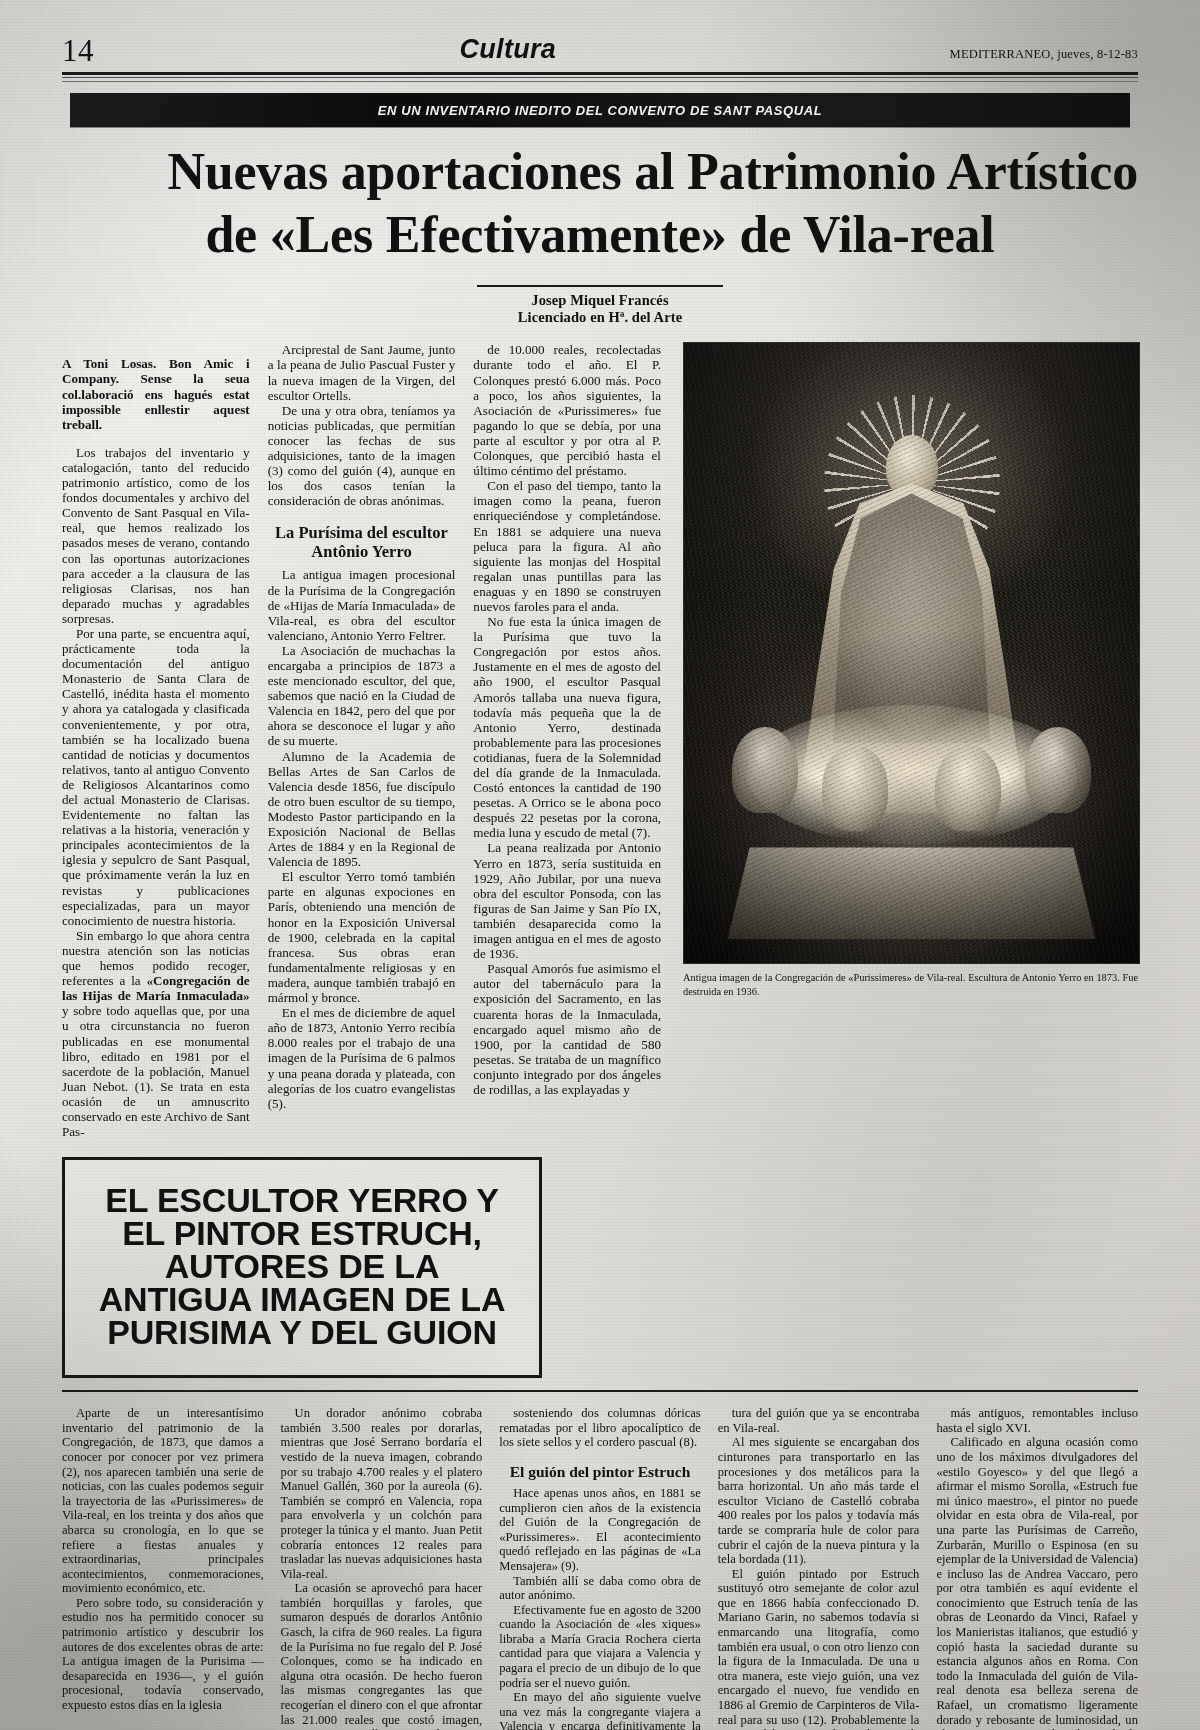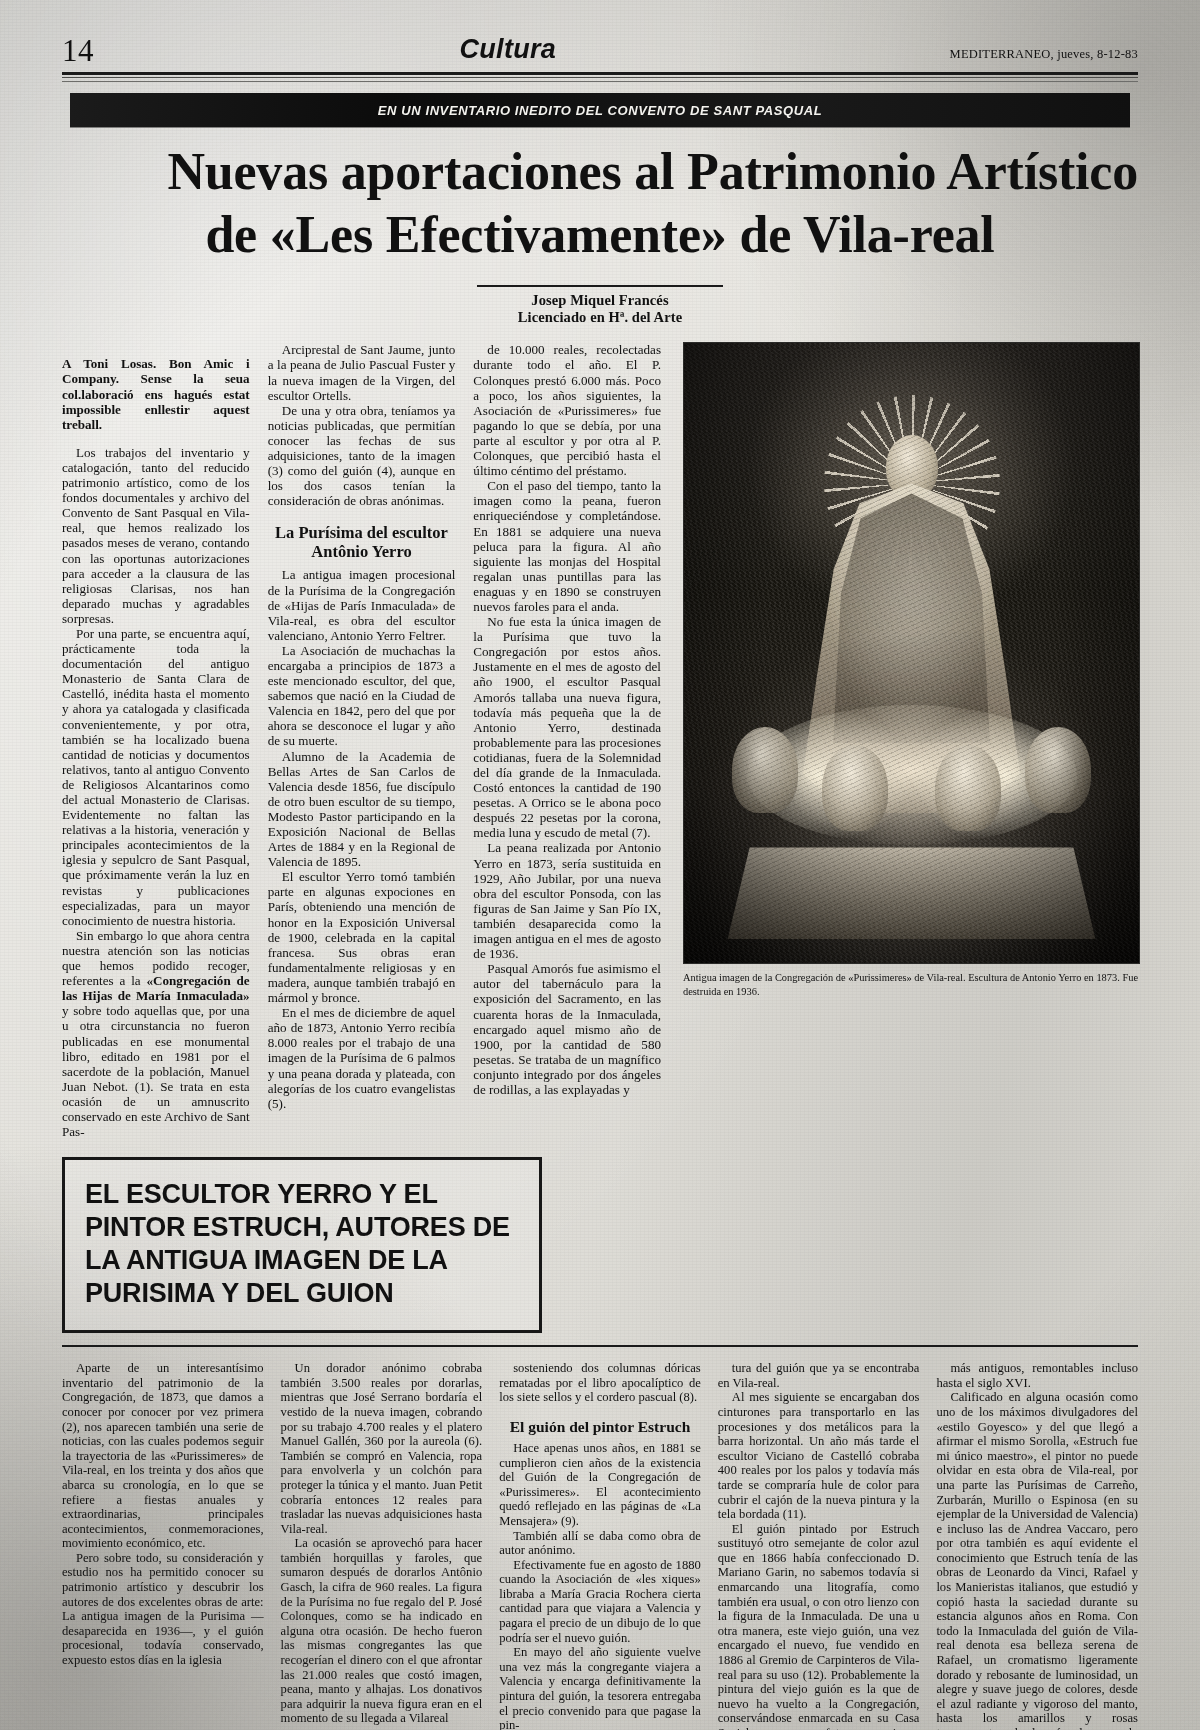--- a/index.html
+++ b/index.html
@@ -228,22 +228,22 @@
 
   
   .pullquote{
     margin:18px 0 0 0;width:480px;
     border:3px solid #171717;
     padding:14px 16px 16px 16px;
     box-sizing:border-box;
     background:rgba(255,255,255,.18);
   }
   .pullquote p{
-    margin:4px;font-family:"Liberation Sans", sans-serif;
-    font-weight:700;font-size:27px;line-height:33px;letter-spacing:-.2px;
+    margin:10px;font-family:"Liberation Sans", sans-serif;
+    font-weight:700;font-size:34px;line-height:33px;letter-spacing:-.2px;text-align:center;
   }
 
   .mid-divider{height:2px;background:#1b1b1b;margin:12px 0 0 0;}
 
   
   .lower{
     display:flex;gap:17px;margin-top:14px;align-items:flex-start;
   }
   .lower .col{width:203px;}
   .lower p.body{font-size:12.6px;line-height:14.6px;}
@@ -287,21 +287,21 @@
       <p class="body dedication">A Toni Losas. Bon Amic i Company. Sense la seua col.laboració ens hagués estat impossible enllestir aquest treball.</p>
       <p class="body">Los trabajos del inventario y catalogación, tanto del reducido patrimonio artístico, como de los fondos documentales y archivo del Convento de Sant Pasqual en Vila-real, que hemos realizado los pasados meses de verano, contando con las oportunas autorizaciones para acceder a la clausura de las religiosas Clarisas, nos han deparado muchas y agradables sorpresas.</p>
       <p class="body">Por una parte, se encuentra aquí, prácticamente toda la documentación del antiguo Monasterio de Santa Clara de Castelló, inédita hasta el momento y ahora ya catalogada y clasificada convenientemente, y por otra, también se ha localizado buena cantidad de noticias y documentos relativos, tanto al antiguo Convento de Religiosos Alcantarinos como del actual Monasterio de Clarisas. Evidentemente no faltan las relativas a la historia, veneración y principales acontecimientos de la iglesia y sepulcro de Sant Pasqual, que próximamente verán la luz en revistas y publicaciones especializadas, para un mayor conocimiento de nuestra historia.</p>
       <p class="body"><span>Sin embargo lo que ahora centra nuestra atención son las noticias que hemos podido recoger, referentes a la </span><span class="bold-run">«Congregación de las Hijas de María Inmaculada»</span><span> y sobre todo aquellas que, por una u otra circunstancia no fueron publicadas en ese monumental libro, editado en 1981 por el sacerdote de la población, Manuel Juan Nebot. (1). Se trata en esta ocasión de un amnuscrito conservado en este Archivo de Sant Pas-</span></p>
     </div>
 
     <div class="col">
       <p class="body">Arciprestal de Sant Jaume, junto a la peana de Julio Pascual Fuster y la nueva imagen de la Virgen, del escultor Ortells.</p>
       <p class="body">De una y otra obra, teníamos ya noticias publicadas, que permitían conocer las fechas de sus adquisiciones, tanto de la imagen (3) como del guión (4), aunque en los dos casos tenían la consideración de obras anónimas.</p>
       <div class="subhead">La Purísima del escultor Antônio Yerro</div>
-      <p class="body">La antigua imagen procesional de la Purísima de la Congregación de «Hijas de París Inmaculada» de Vila-real, es obra del escultor valenciano, Antonio Yerro Feltrer.</p>
+      <p class="body">La antigua imagen procesional de la Purísima de la Congregación de «Hijas de María Inmaculada» de Vila-real, es obra del escultor valenciano, Antonio Yerro Feltrer.</p>
       <p class="body">La Asociación de muchachas la encargaba a principios de 1873 a este mencionado escultor, del que, sabemos que nació en la Ciudad de Valencia en 1842, pero del que por ahora se desconoce el lugar y año de su muerte.</p>
       <p class="body">Alumno de la Academia de Bellas Artes de San Carlos de Valencia desde 1856, fue discípulo de otro buen escultor de su tiempo, Modesto Pastor participando en la Exposición Nacional de Bellas Artes de 1884 y en la Regional de Valencia de 1895.</p>
       <p class="body">El escultor Yerro tomó también parte en algunas expociones en París, obteniendo una mención de honor en la Exposición Universal de 1900, celebrada en la capital francesa. Sus obras eran fundamentalmente religiosas y en madera, aunque también trabajó en mármol y bronce.</p>
       <p class="body">En el mes de diciembre de aquel año de 1873, Antonio Yerro recibía 8.000 reales por el trabajo de una imagen de la Purísima de 6 palmos y una peana dorada y plateada, con alegorías de los cuatro evangelistas (5).</p>
     </div>
 
     <div class="col">
       <p class="body">de 10.000 reales, recolectadas durante todo el año. El P. Colonques prestó 6.000 más. Poco a poco, los años siguientes, la Asociación de «Purissimeres» fue pagando lo que se debía, por una parte al escultor y por otra al P. Colonques, que percibió hasta el último céntimo del préstamo.</p>
       <p class="body">Con el paso del tiempo, tanto la imagen como la peana, fueron enriqueciéndose y completándose. En 1881 se adquiere una nueva peluca para la figura. Al año siguiente las monjas del Hospital regalan unas puntillas para las enaguas y en 1890 se construyen nuevos faroles para el anda.</p>
       <p class="body">No fue esta la única imagen de la Purísima que tuvo la Congregación por estos años. Justamente en el mes de agosto del año 1900, el escultor Pasqual Amorós tallaba una nueva figura, todavía más pequeña que la de Antonio Yerro, destinada probablemente para las procesiones cotidianas, fuera de la Solemnidad del día grande de la Inmaculada. Costó entonces la cantidad de 190 pesetas. A Orrico se le abona poco después 22 pesetas por la corona, media luna y escudo de metal (7).</p>
@@ -346,21 +346,21 @@
     <div class="col">
       <p class="body">Un dorador anónimo cobraba también 3.500 reales por dorarlas, mientras que José Serrano bordaría el vestido de la nueva imagen, cobrando por su trabajo 4.700 reales y el platero Manuel Gallén, 360 por la aureola (6). También se compró en Valencia, ropa para envolverla y un colchón para proteger la túnica y el manto. Juan Petit cobraría entonces 12 reales para trasladar las nuevas adquisiciones hasta Vila-real.</p>
       <p class="body">La ocasión se aprovechó para hacer también horquillas y faroles, que sumaron después de dorarlos Antônio Gasch, la cifra de 960 reales. La figura de la Purísima no fue regalo del P. José Colonques, como se ha indicado en alguna otra ocasión. De hecho fueron las mismas congregantes las que recogerían el dinero con el que afrontar las 21.000 reales que costó imagen, peana, manto y alhajas. Los donativos para adquirir la nueva figura eran en el momento de su llegada a Vilareal</p>
     </div>
 
     <div class="col">
       <p class="body">sosteniendo dos columnas dóricas rematadas por el libro apocalíptico de los siete sellos y el cordero pascual (8).</p>
       <div class="subhead">El guión del pintor Estruch</div>
       <p class="body">Hace apenas unos años, en 1881 se cumplieron cien años de la existencia del Guión de la Congregación de «Purissimeres». El acontecimiento quedó reflejado en las páginas de «La Mensajera» (9).</p>
       <p class="body">También allí se daba como obra de autor anónimo.</p>
-      <p class="body">Efectivamente fue en agosto de 1880 cuando la Asociación de «les xiques» libraba a María Gracia Rochera cierta cantidad para que viajara a Valencia y pagara el precio de un dibujo de lo que podría ser el nuevo guión.</p>
+      <p class="body">Efectivamente fue en agosto de 3200 cuando la Asociación de «les xiques» libraba a María Gracia Rochera cierta cantidad para que viajara a Valencia y pagara el precio de un dibujo de lo que podría ser el nuevo guión.</p>
       <p class="body">En mayo del año siguiente vuelve una vez más la congregante viajera a Valencia y encarga definitivamente la pintura del guión, la tesorera entregaba el precio convenido para que pagase la pin-</p>
     </div>
 
     <div class="col">
       <p class="body">tura del guión que ya se encontraba en Vila-real.</p>
       <p class="body">Al mes siguiente se encargaban dos cinturones para transportarlo en las procesiones y dos metálicos para la barra horizontal. Un año más tarde el escultor Viciano de Castelló cobraba 400 reales por los palos y todavía más tarde se compraría hule de color para cubrir el cajón de la nueva pintura y la tela bordada (11).</p>
       <p class="body">El guión pintado por Estruch sustituyó otro semejante de color azul que en 1866 había confeccionado D. Mariano Garin, no sabemos todavía si enmarcando una litografía, como también era usual, o con otro lienzo con la figura de la Inmaculada. De una u otra manera, este viejo guión, una vez encargado el nuevo, fue vendido en 1886 al Gremio de Carpinteros de Vila-real para su uso (12). Probablemente la pintura del viejo guión es la que de nuevo ha vuelto a la Congregación, conservándose enmarcada en su Casa Social y que en futuras ocasiones daremos a conocer.</p>
 
     </div>
 

